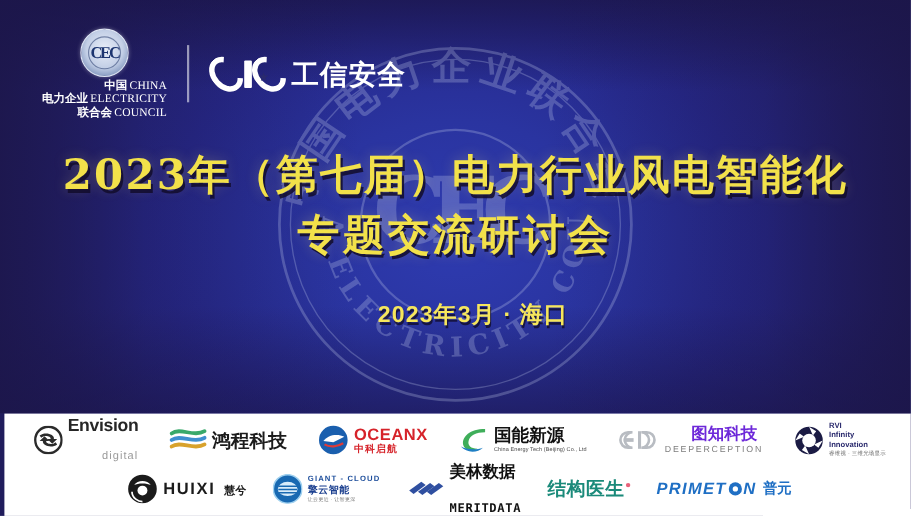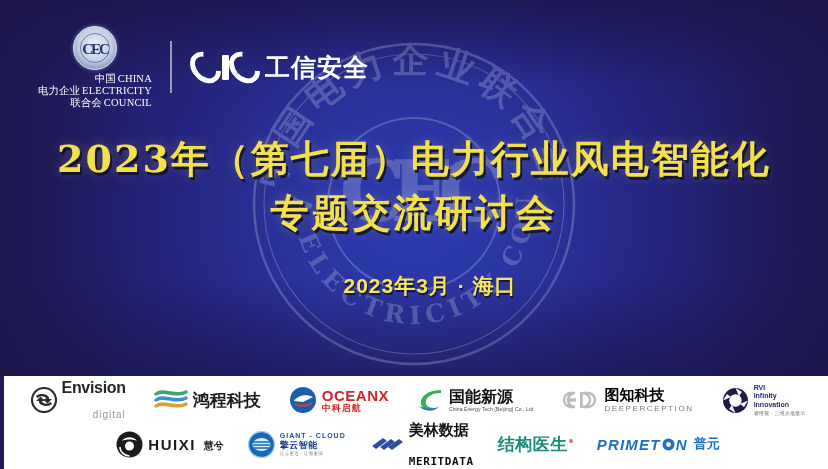--- a/index.html
+++ b/index.html
@@ -45,21 +45,21 @@
     position:relative;box-shadow:0 0 4px rgba(255,255,255,.35);}
   .cec-emblem:before{
     content:"";position:absolute;left:50%;top:50%;transform:translate(-50%,-50%);
     width:28px;height:28px;border-radius:50%;border:1.2px solid rgba(40,60,110,.55);}
   .cec-emblem span{
     position:absolute;left:50%;top:52%;transform:translate(-50%,-50%);
     font-family:"Liberation Serif","DejaVu Serif",serif;font-weight:700;
     font-size:15px;letter-spacing:-2px;color:#1d3570;}
   .cec-rows{margin-top:2px;}
   .cec-row{display:flex;align-items:baseline;justify-content:flex-end;gap:2px;height:12px;}
-  .cec-cn{font-size:10.5px;font-weight:400;color:#fff;letter-spacing:0;line-height:12px;white-space:nowrap;text-align:center;}
+  .cec-cn{font-size:10.5px;font-weight:700;color:#fff;letter-spacing:0;line-height:12px;white-space:nowrap;text-align:center;}
   .cec-en{font-family:"Liberation Serif","DejaVu Serif",serif;font-size:10.5px;font-weight:400;
     color:#fff;line-height:11px;white-space:nowrap;letter-spacing:.2px;}
 
   .divider{width:1.5px;height:52px;background:rgba(255,255,255,.55);margin:0 20px;}
 
   .cic{display:flex;align-items:center;gap:7px;}
   .cic-mark{display:flex;align-items:center;font-weight:900;font-size:28px;color:#fff;
     letter-spacing:-1px;font-family:"DejaVu Sans",sans-serif;}
   .cic-c{display:inline-block;width:17px;height:25px;border:5.5px solid #fff;border-radius:50%;
     border-right-color:transparent;transform:rotate(-42deg);margin-right:1px;}
@@ -108,21 +108,21 @@
   .envision .lg-sub{font-size:10px;color:#9a9a9a;text-align:right;margin-top:14px;letter-spacing:1px;}
 
   .hongcheng .lg-main{font-size:17px;color:#1b1b1b;letter-spacing:0;}
 
   .oceanx .lg-main{font-size:15px;color:#d6232a;font-weight:800;letter-spacing:.5px;}
   .oceanx .lg-sub{font-size:9px;color:#d6232a;font-weight:700;margin-top:1px;letter-spacing:1px;}
 
   .guoneng .lg-main{font-size:16px;color:#111;letter-spacing:0;}
   .guoneng .lg-sub{font-size:5px;color:#4a4a4a;margin-top:2px;letter-spacing:.1px;}
 
-  .tuzhi .lg-main{font-size:15px;color:#000000;}
+  .tuzhi .lg-main{font-size:15px;color:#6d28d9;margin-left:24px;}
   .tuzhi .lg-sub{font-size:8px;color:#7d7d7d;letter-spacing:1.6px;margin-top:3px;}
 
   .rvi .lg-main{font-size:7px;color:#2b2b6e;font-weight:700;line-height:8.5px;text-align:left;}
   .rvi .lg-sub{font-size:5px;color:#6a6a6a;margin-top:2px;letter-spacing:.2px;}
 
   .huixi .lg-main{font-size:15px;color:#1b1b1b;letter-spacing:1.5px;}
   .huixi .lg-sub{font-size:10px;color:#1b1b1b;font-weight:700;margin-left:4px;}
   .huixi-inline{display:flex;align-items:flex-end;gap:4px;}
 
   .giant .lg-main{font-size:7px;color:#1f4f9c;font-weight:800;letter-spacing:1px;}

